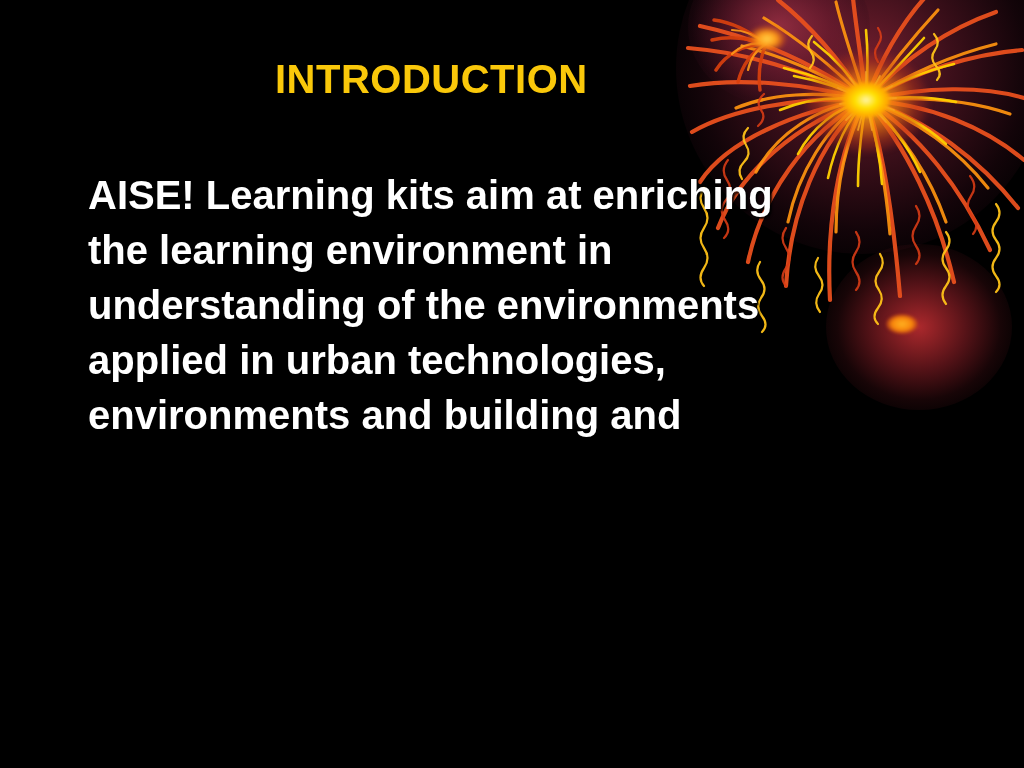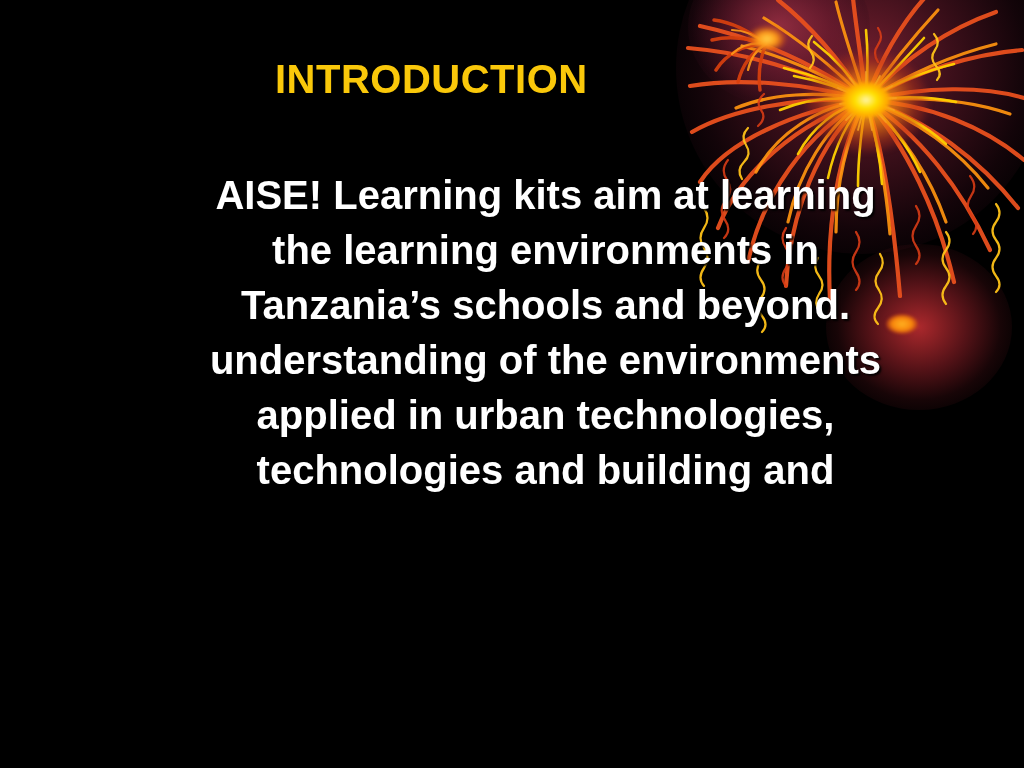--- a/index.html
+++ b/index.html
@@ -14,21 +14,20 @@
     overflow: hidden;
     font-family: "Liberation Sans", sans-serif;
   }
 
   #slide {
     position: relative;
     width: 1024px;
     height: 684px;
     background: #000000;
     overflow: hidden;
-    text-align: center;
   }
 
   
   #artwork {
     position: absolute;
     top: 0;
     left: 0;
     width: 1024px;
     height: 768px;
     pointer-events: none;
@@ -292,21 +291,20 @@
 
     <div class="glow glow-core-outer"></div>
     <div class="glow glow-core-inner"></div>
     <div class="glow glow-secondary-core"></div>
     <div class="glow glow-ember-core"></div>
   </div>
 
   <div id="title">INTRODUCTION</div>
 
   <div id="body-text">
-    <div class="line">AISE! Learning kits aim at learning</div>
-    <div class="line">the learning environments in</div>
-    <div class="line">Tanzania’s schools and beyond.</div>
+    <div class="line">AISE! Learning kits aim at enriching</div>
+    <div class="line">the learning environment in</div>
     <div class="line">understanding of the environments</div>
     <div class="line">applied in urban technologies,</div>
-    <div class="line">technologies and building and</div>
+    <div class="line">environments and building and</div>
   </div>
 
 </div>
 
 </body></html>

